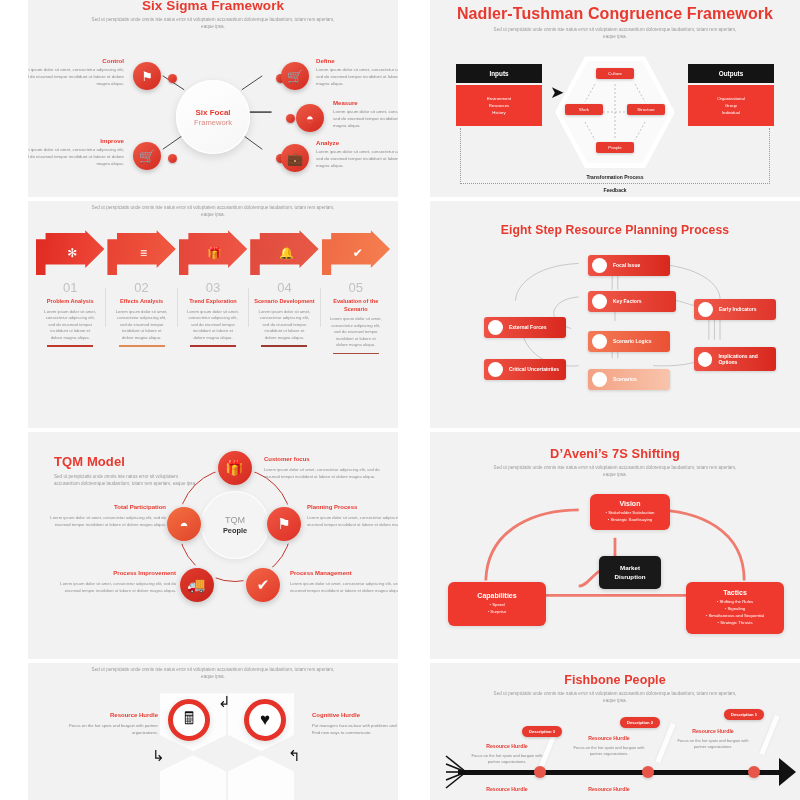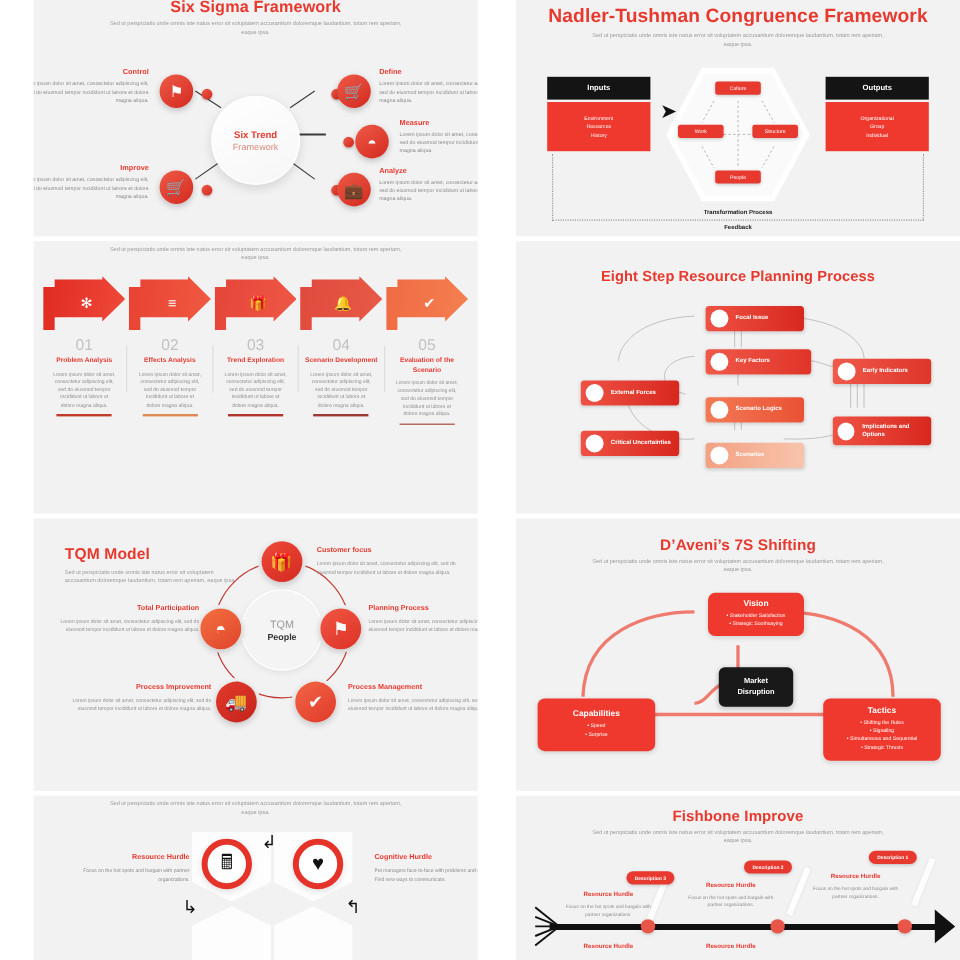--- a/index.html
+++ b/index.html
@@ -165,21 +165,21 @@
         <g stroke="#3a3a3a" stroke-width="1" fill="none">
           <line x1="168" y1="60" x2="145" y2="45"></line>
           <line x1="168" y1="108" x2="145" y2="124"></line>
           <line x1="230" y1="60" x2="252" y2="45"></line>
           <line x1="230" y1="108" x2="252" y2="124"></line>
           <line x1="236" y1="84" x2="262" y2="84" stroke-width="1.6"></line>
         </g>
       </svg>
 
       <div class="sx-center">
-        <b>Six Trend</b>
+        <b>Six Focal</b>
         <span>Framework</span>
       </div>
 
       <div class="sx-dot" style="left:140px;top:40px;"></div>
       <div class="sx-dot" style="left:140px;top:120px;"></div>
       <div class="sx-dot" style="left:248px;top:40px;"></div>
       <div class="sx-dot" style="left:248px;top:120px;"></div>
       <div class="sx-dot" style="left:258px;top:80px;"></div>
 
       <div class="sx-node" style="left:105px;top:28px;">
@@ -523,21 +523,21 @@
         <p>Focus on the hot spots and bargain with partner organizations.</p>
         </div>
       <div class="tp-t" style="left:284px;top:26px;">
         <h4>Cognitive Hurdle</h4>
         <p>Put managers face-to-face with problems and customers. Find new ways to communicate.</p>
         </div>
     </div>
   </div>
 
   <div class="panel p8">
-    <div class="ptitle">Fishbone Improve</div>
+    <div class="ptitle">Fishbone People</div>
     <div class="psub">Sed ut perspiciatis unde omnis iste natus error sit voluptatem accusantium doloremque laudantium, totam rem aperiam, eaque ipsa.</div>
     <div class="fb">
       <div class="fb-spine"></div>
       <div class="fb-head"></div>
       <svg class="fb-tail" width="34" height="36" viewBox="0 0 34 36">
         <g stroke="#111" stroke-width="1.6" fill="none">
           <line x1="2" y1="2" x2="22" y2="18"></line>
             <line x1="2" y1="10" x2="22" y2="18"></line>
           <line x1="2" y1="18" x2="22" y2="18"></line>
             <line x1="2" y1="26" x2="22" y2="18"></line>

